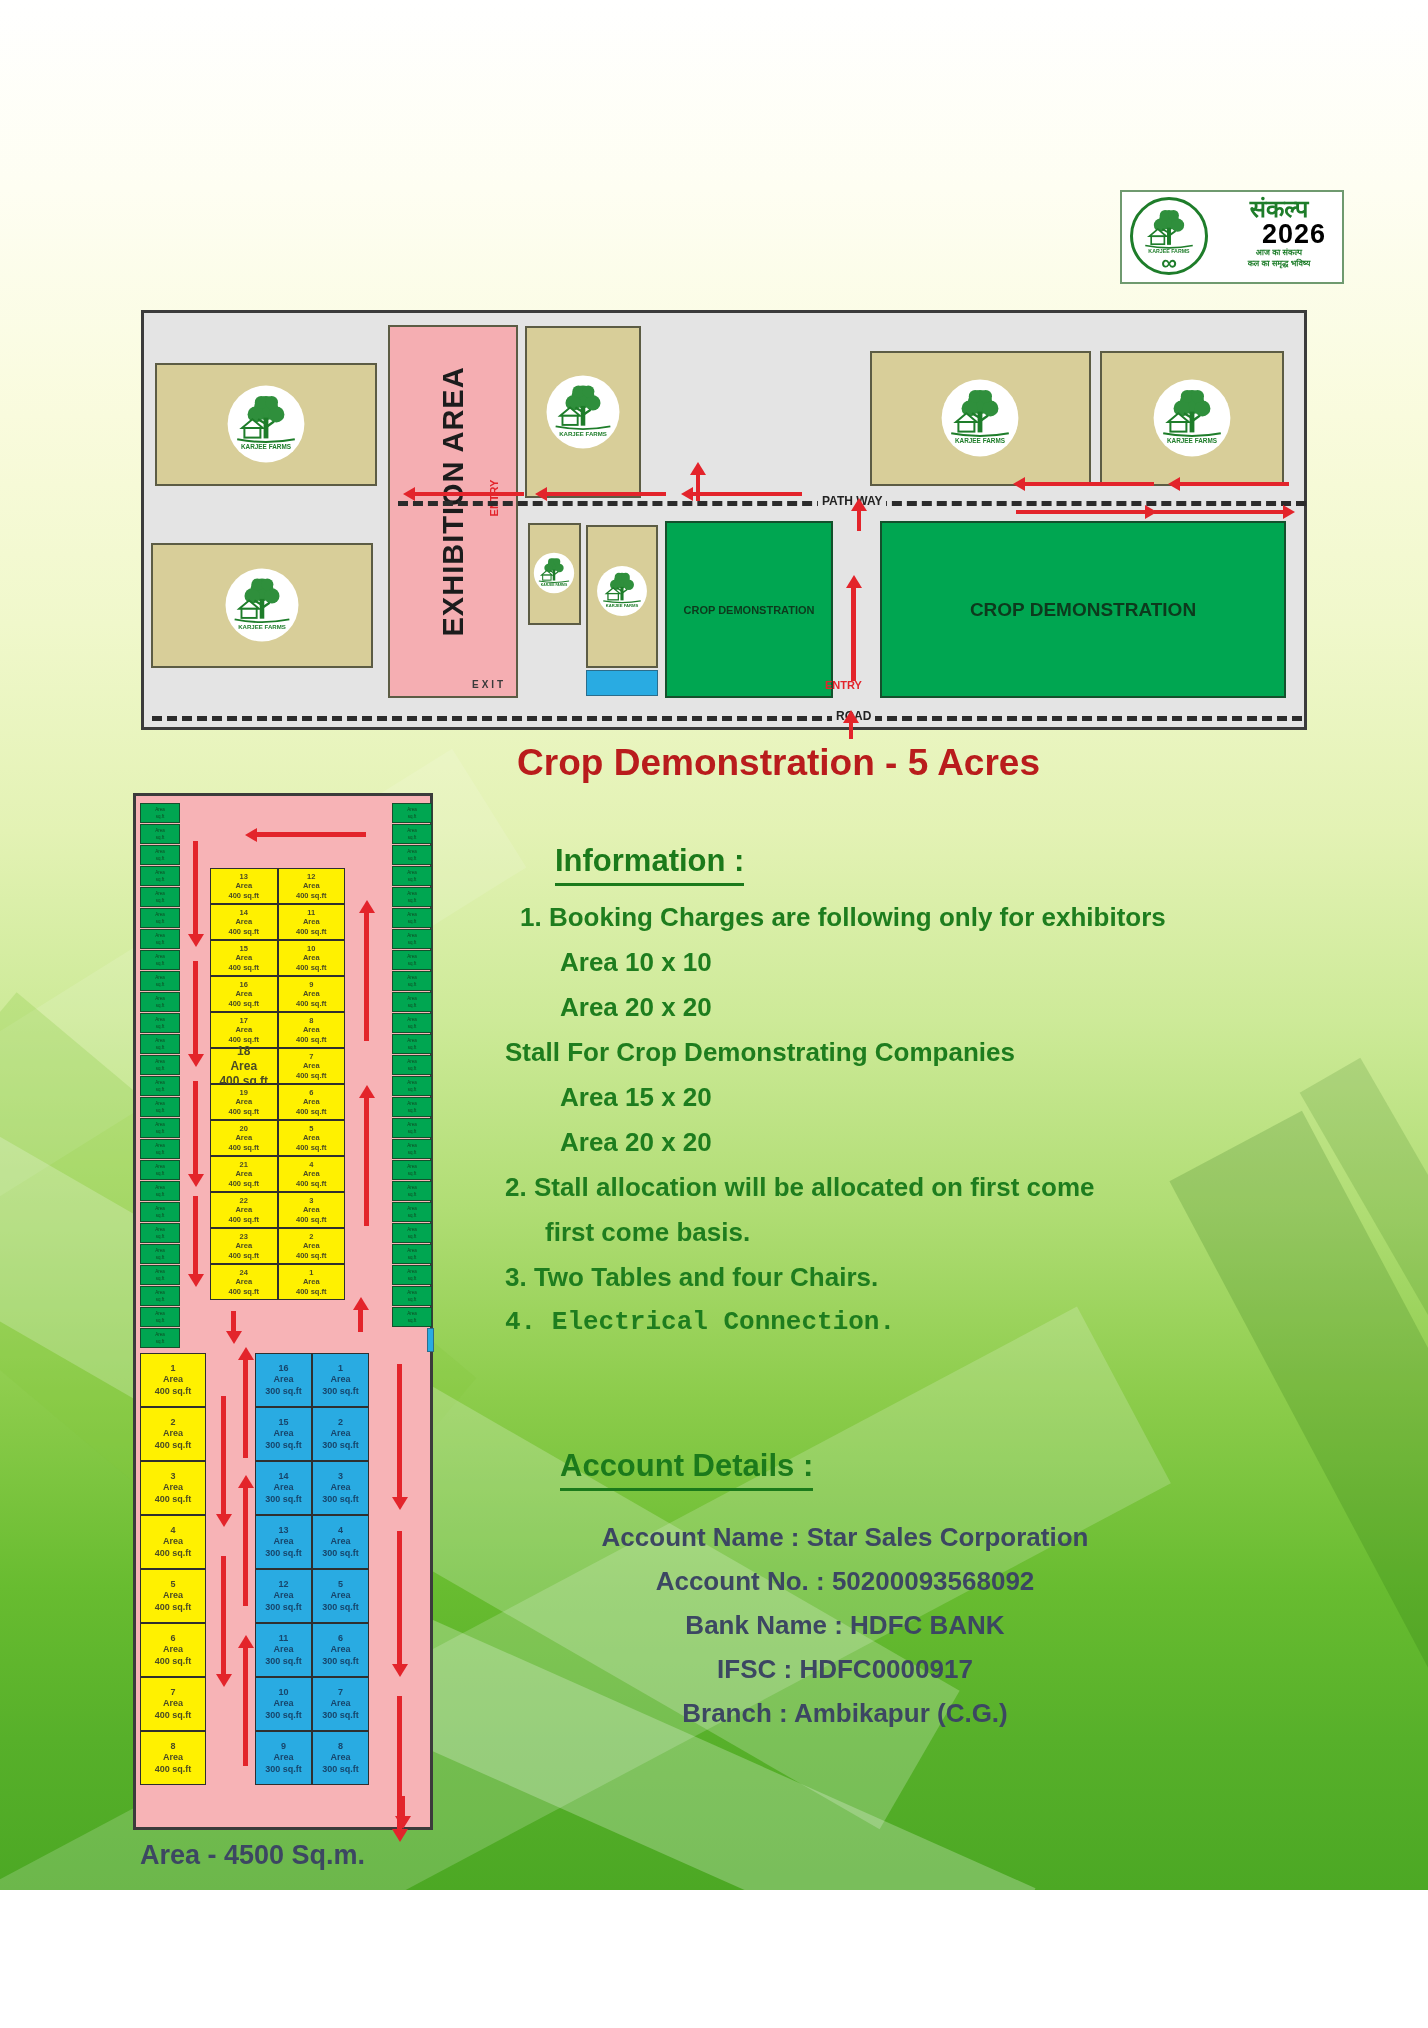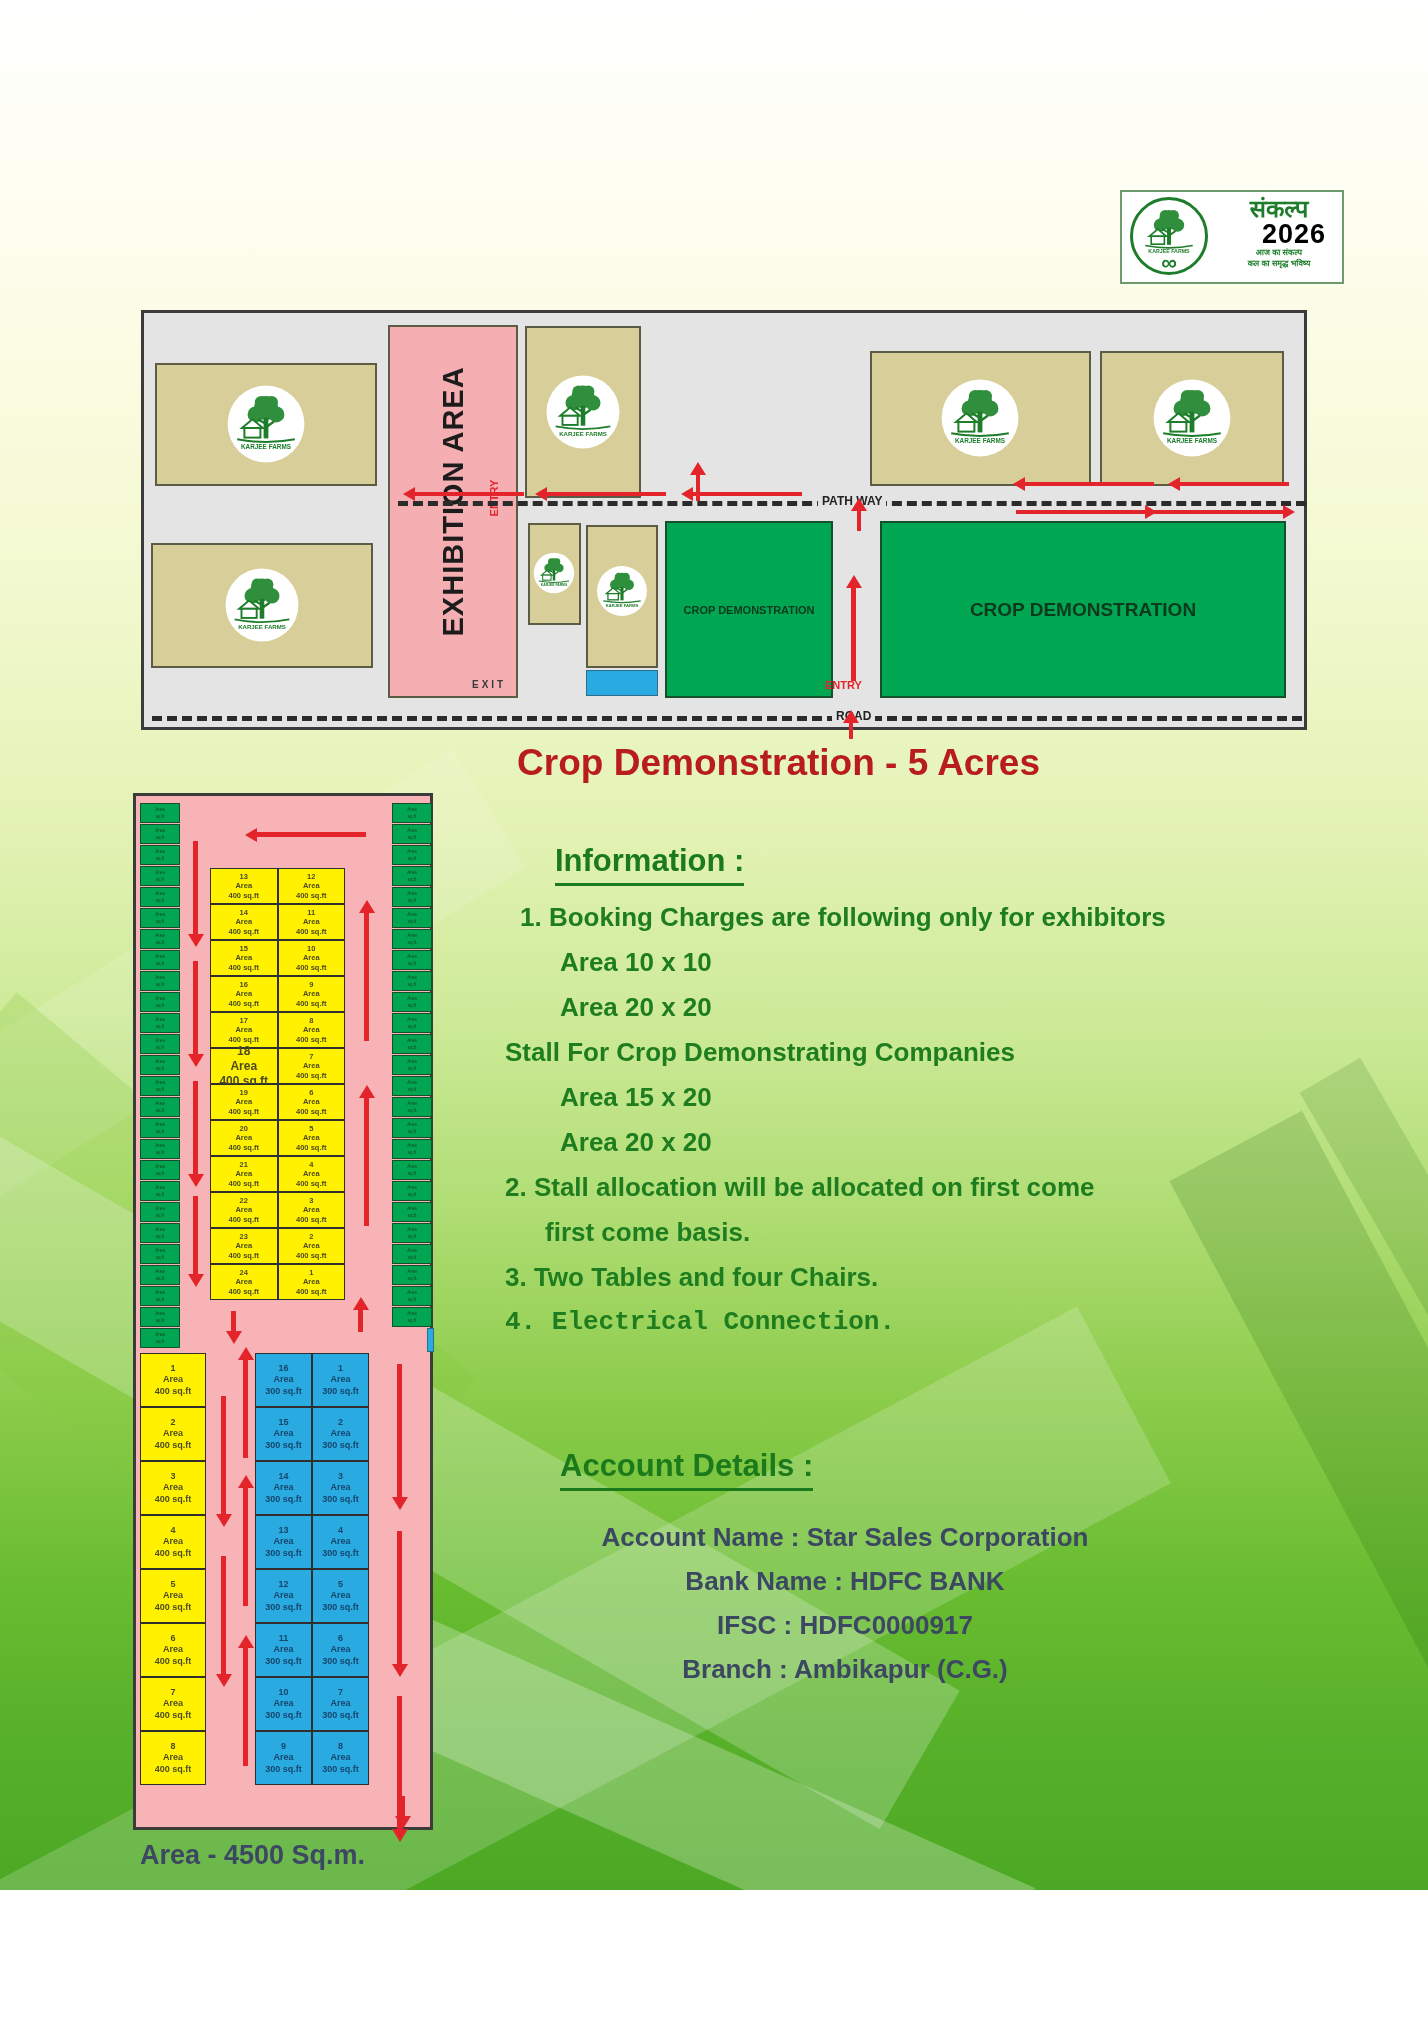--- a/index.html
+++ b/index.html
@@ -678,18 +678,19 @@
       <div class="item" style="padding-left: 55px;">Area 20 x 20</div>
       <div class="item" style="padding-left: 0px;">2. Stall allocation will be allocated on first come</div>
       <div class="item" style="padding-left: 40px;">first come basis.</div>
       <div class="item" style="padding-left: 0px;">3.  Two Tables and four Chairs.</div>
       <div class="item" style="padding-left: 0px; font-family: Liberation Mono, monospace;">4. Electrical Connection.</div>
     </div>
 
   <div class="sec-head" style="left:560px;top:1448px;">Account Details :</div>
   <div id="acct-list">
       <div class="item">Account Name : Star Sales Corporation</div>
+      <div class="item">Account No. : 50200093568092</div>
       <div class="item">Bank Name : HDFC BANK</div>
       <div class="item">IFSC : HDFC0000917</div>
       <div class="item">Branch : Ambikapur (C.G.)</div>
     </div>
 
 </div>
 
 </body></html>

